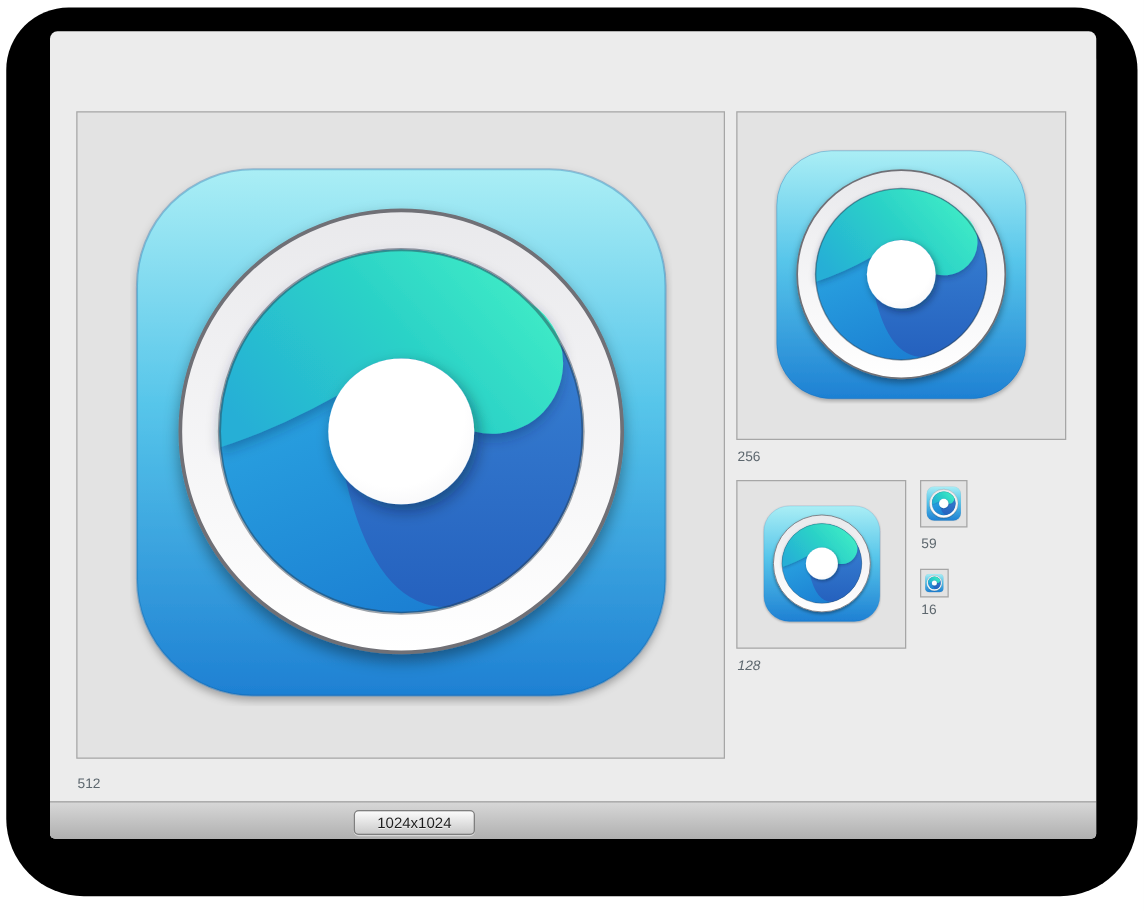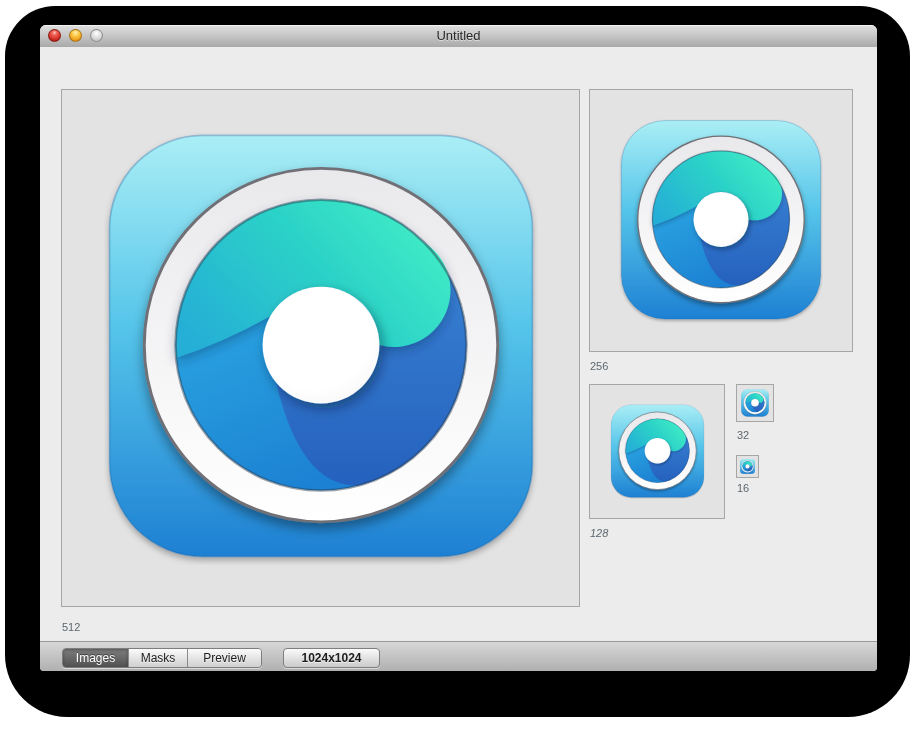--- a/index.html
+++ b/index.html
@@ -48,21 +48,21 @@
     border-radius:4px;overflow:hidden;box-shadow:0 1px 0 rgba(255,255,255,.5);box-sizing:border-box;}
   .seg{height:100%;line-height:18px;text-align:center;font-size:12px;color:#1d1d1d;
     background:linear-gradient(#fbfbfb,#cfcfcf);text-shadow:0 1px 0 rgba(255,255,255,.6);}
   .seg + .seg{border-left:1px solid #8a8a8a;}
   .seg.sel{background:linear-gradient(#7d7d7d,#525252);color:#fff;
     text-shadow:0 -1px 0 rgba(0,0,0,.45);box-shadow:inset 0 1px 3px rgba(0,0,0,.35);}
   .seg-0{width:65px;}.seg-1{width:58px;}.seg-2{width:73px;}
   .pushbtn{position:absolute;left:243px;top:6px;width:97px;height:20px;line-height:18px;
     text-align:center;font-size:12px;color:#1d1d1d;background:linear-gradient(#fbfbfb,#cacaca);
     border:1px solid #7f7f7f;border-radius:4px;box-sizing:border-box;
-    box-shadow:0 1px 0 rgba(255,255,255,.5);text-shadow:0 1px 0 rgba(255,255,255,.6);font-weight:bold;}
+    box-shadow:0 1px 0 rgba(255,255,255,.5);text-shadow:0 1px 0 rgba(255,255,255,.6);}
 </style>
 </head>
 <body>
 
 <svg width="0" height="0" style="position:absolute" aria-hidden="true">
   <defs>
     <linearGradient id="bgGrad" x1="0" y1="0" x2="0" y2="1">
       <stop offset="0" stop-color="#aaeef5"></stop>
       <stop offset="0.45" stop-color="#56c5ea"></stop>
       <stop offset="1" stop-color="#1e80d3"></stop>
@@ -112,26 +112,20 @@
       <circle cx="256" cy="252" r="69" fill="url(#whiteGrad)" filter="url(#fWhite)"></circle>
     </symbol>
   </defs>
 </svg>
 
 <div class="stage">
   <div class="win-shadow"></div>
 
   <div class="window">
 
-    <div class="titlebar">
-      <span class="tl red"></span>
-      <span class="tl yellow"></span>
-      <span class="tl gray"></span>
-      <div class="title">Untitled</div>
-    </div>
 
     <div class="content">
 
       <div class="cell cell-512">
         <svg>
             <use href="#appicon"></use>
           </svg>
       </div>
       <div class="size-label lbl-512">512</div>
 
@@ -147,34 +141,29 @@
             <use href="#appicon"></use>
           </svg>
       </div>
       <div class="size-label lbl-128">128</div>
 
       <div class="cell cell-32">
         <svg>
             <use href="#appicon"></use>
           </svg>
       </div>
-      <div class="size-label lbl-32">32</div>
+      <div class="size-label lbl-32">59</div>
 
       <div class="cell cell-16">
         <svg>
             <use href="#appicon"></use>
           </svg>
       </div>
       <div class="size-label lbl-16">16</div>
 
     </div>
 
     <div class="bottombar">
-      <div class="segmented">
-        <div class="seg seg-0 sel">Images</div>
-        <div class="seg seg-1">Masks</div>
-        <div class="seg seg-2">Preview</div>
-      </div>
       <div class="pushbtn">1024x1024</div>
     </div>
 
   </div>
 </div>
 
 </body></html>

